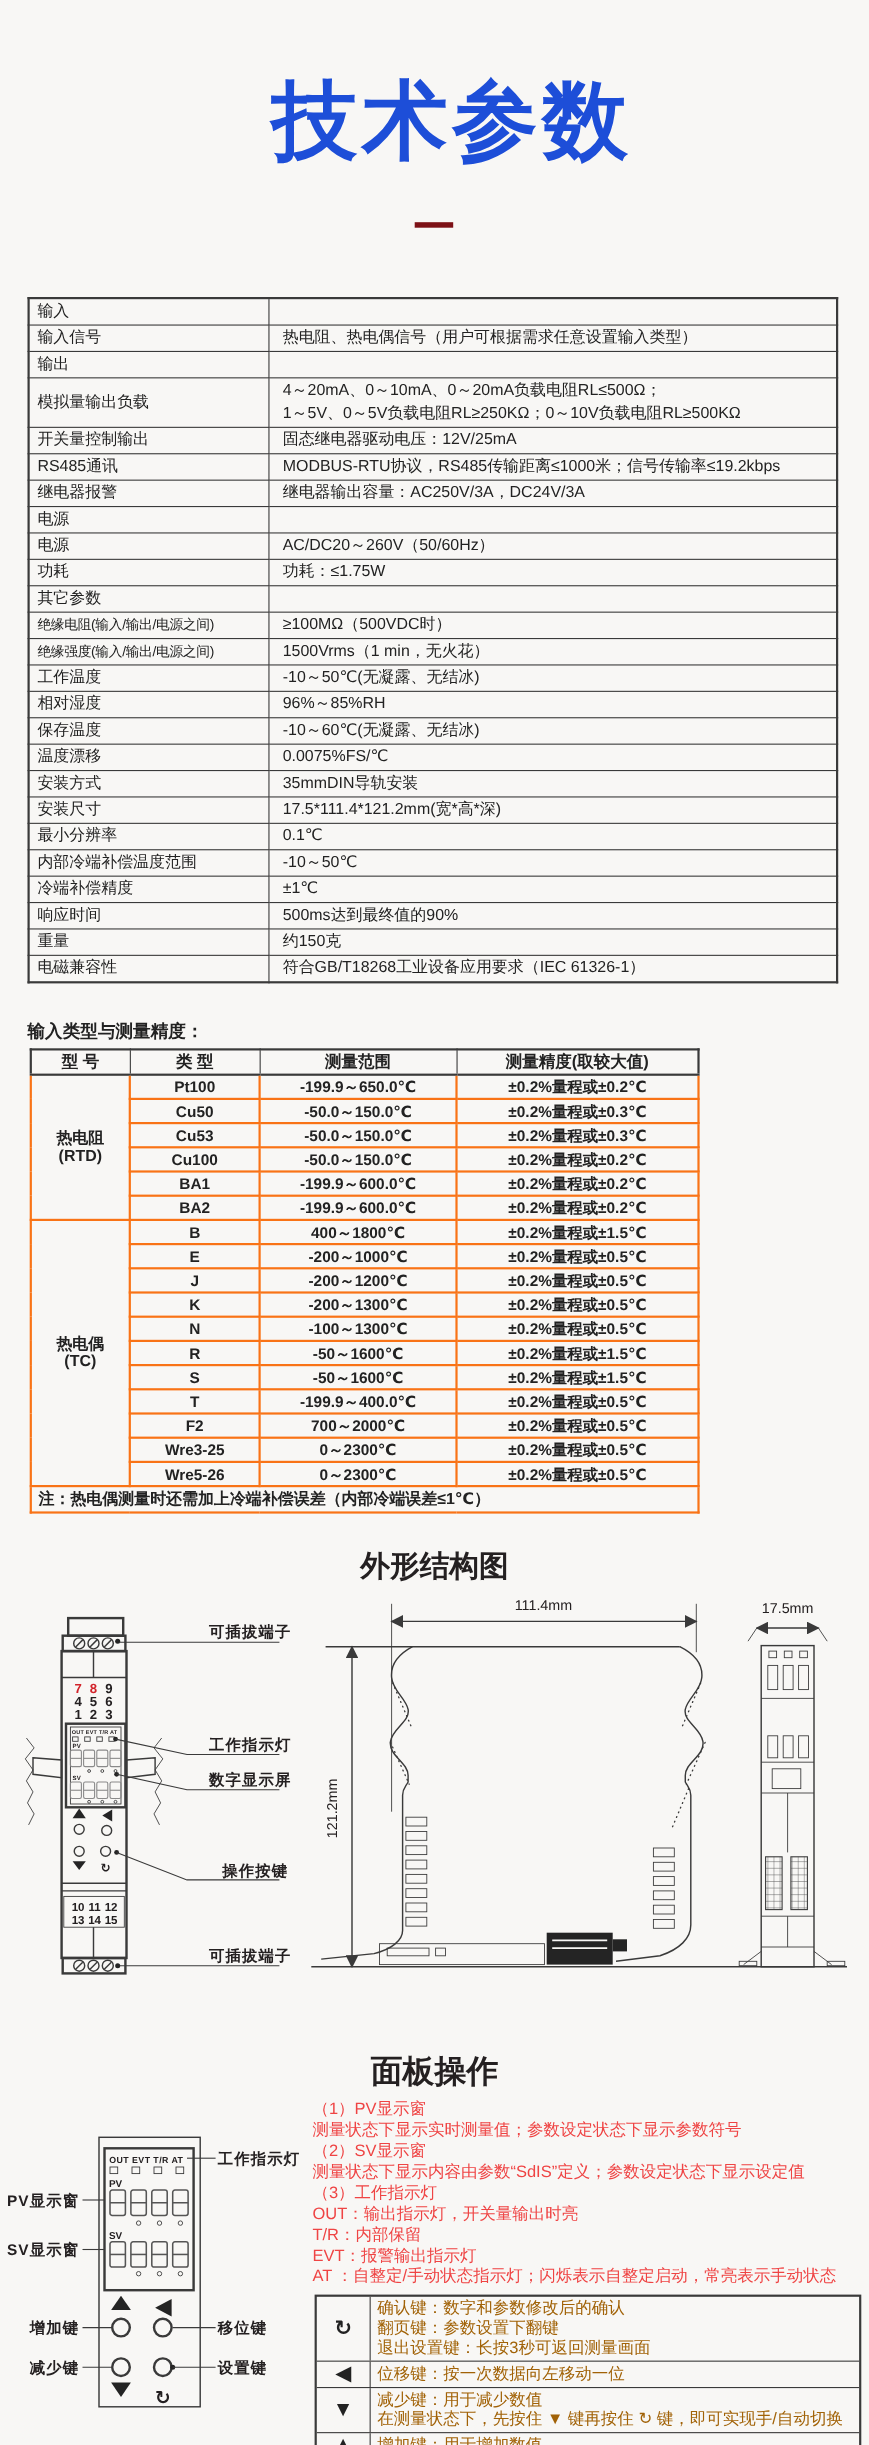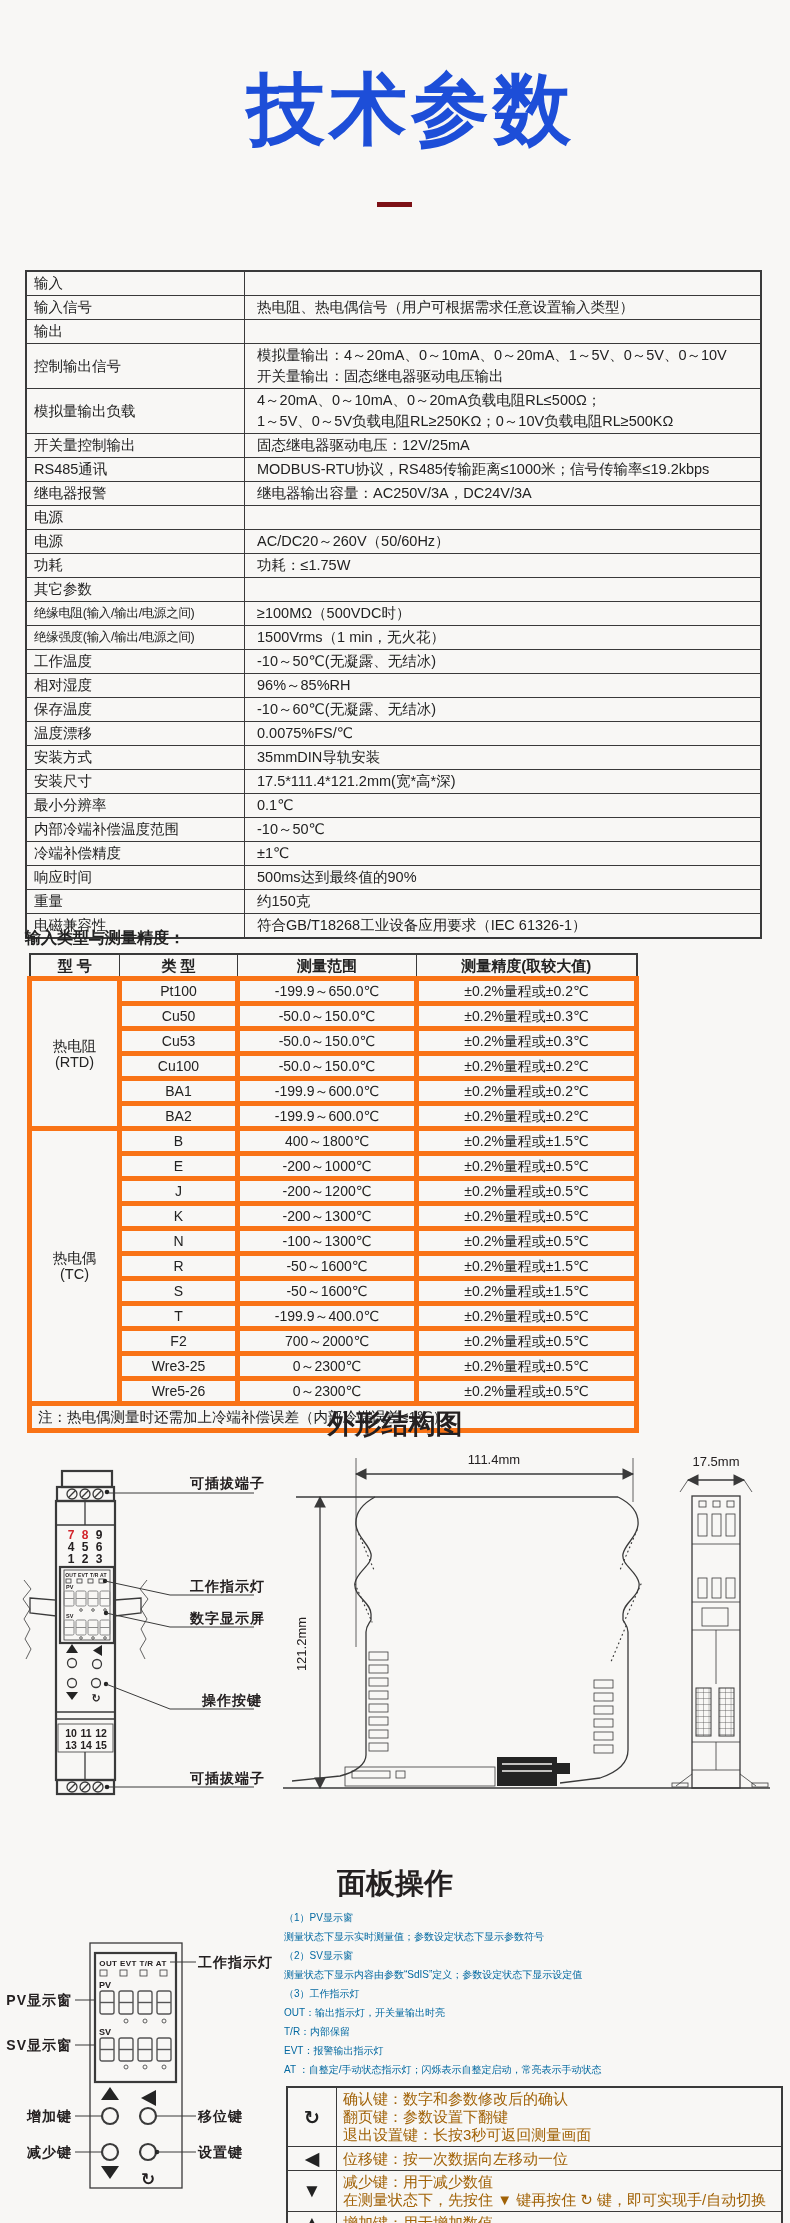--- a/index.html
+++ b/index.html
@@ -15,21 +15,21 @@
   table.spec td{border:1px solid #3a3a3a;line-height:21px;font-size:14.5px;vertical-align:middle;}
   table.spec td.k{width:206px;padding:1px 4px 1px 7px;white-space:nowrap;overflow:hidden;}
   table.spec td.k-small{font-size:12.5px;letter-spacing:-0.3px;margin-left:48px;}
   table.spec td.v{padding:1px 4px 1px 12px;white-space:pre-line;}
   
   .acc-caption{position:absolute;left:25px;top:928px;font-size:16px;font-weight:bold;}
   table.acc{position:absolute;left:27px;top:953px;width:607px;border-collapse:collapse;
         border:2px solid #3a3a3a;table-layout:fixed;text-align:center;}
   table.acc th{border:1px solid #3a3a3a;border-bottom:2px solid #3a3a3a;font-size:15px;
         font-weight:bold;line-height:19px;padding:1px 2px;}
-  table.acc td{border:5px solid #f97316;font-size:14px;line-height:16px;padding:2px 2px;}
+  table.acc td{border:2px solid #f97316;font-size:14px;line-height:16px;padding:2px 2px;font-weight:bold;}
   table.acc td.grp{white-space:pre-line;font-size:14.5px;}
   table.acc td.note{text-align:left;padding:3px 6px;font-size:14.5px;}
   .c-model{width:90px}.c-type{width:118px}.c-range{width:179px}.c-acc{width:220px}
   
   .sec-heading{position:absolute;left:0;width:790px;margin:0;text-align:center;
         font-size:27px;font-weight:bold;color:#242021;}
   #outline-heading{top:1406px;}
   #panel-heading{top:1864px;font-size:29px;}
   
   svg{position:absolute;overflow:visible;}
@@ -50,21 +50,21 @@
   .tnum-s{font-size:10.5px;font-weight:bold;text-anchor:middle;}
   .red{fill:#d2232a;}
   .ind-txt{font-size:5px;font-weight:bold;text-anchor:middle;letter-spacing:0.2px;}
   .pvsv{font-size:5.5px;font-weight:bold;}
   .ind-txt2{font-size:8px;font-weight:bold;text-anchor:middle;letter-spacing:0.4px;}
   .pvsv2{font-size:9px;font-weight:bold;}
   .loopg{font-size:11px;font-weight:bold;text-anchor:middle;}
   .loopg2{font-size:17px;font-weight:bold;text-anchor:middle;}
   
   .ops-text{position:absolute;left:284px;top:1908px;width:505px;}
-  .ops-line{font-size:10px;line-height:19px;color:#0369a1;white-space:nowrap;}
+  .ops-line{font-size:15px;line-height:19px;color:#ef4444;white-space:nowrap;}
   
   .key-table{position:absolute;left:286px;top:2086px;width:497px;border:2px solid #3a3a3a;
         box-sizing:border-box;background:#f8f7f5;}
   .key-row{display:flex;align-items:center;}
   .key-row + .key-row{border-top:1px solid #3a3a3a;}
   .key-icon{width:48px;min-width:48px;align-self:stretch;display:flex;align-items:center;
         justify-content:center;border-right:1px solid #3a3a3a;font-size:19px;font-weight:bold;}
   .key-text{padding:2px 6px;font-size:15px;line-height:18px;color:#a16207;}
 </style>
 </head>
@@ -81,25 +81,20 @@
           <td class="k">输入</td>
           <td class="v"></td>
         </tr>
         <tr>
           <td class="k">输入信号</td>
           <td class="v">热电阻、热电偶信号（用户可根据需求任意设置输入类型）</td>
         </tr>
         <tr>
           <td class="k">输出</td>
           <td class="v"></td>
-        </tr>
-        <tr>
-          <td class="k">控制输出信号</td>
-          <td class="v">模拟量输出：4～20mA、0～10mA、0～20mA、1～5V、0～5V、0～10V
-开关量输出：固态继电器驱动电压输出</td>
         </tr>
         <tr>
           <td class="k">模拟量输出负载</td>
           <td class="v">4～20mA、0～10mA、0～20mA负载电阻RL≤500Ω；
 1～5V、0～5V负载电阻RL≥250KΩ；0～10V负载电阻RL≥500KΩ</td>
         </tr>
         <tr>
           <td class="k">开关量控制输出</td>
           <td class="v">固态继电器驱动电压：12V/25mA</td>
         </tr>

